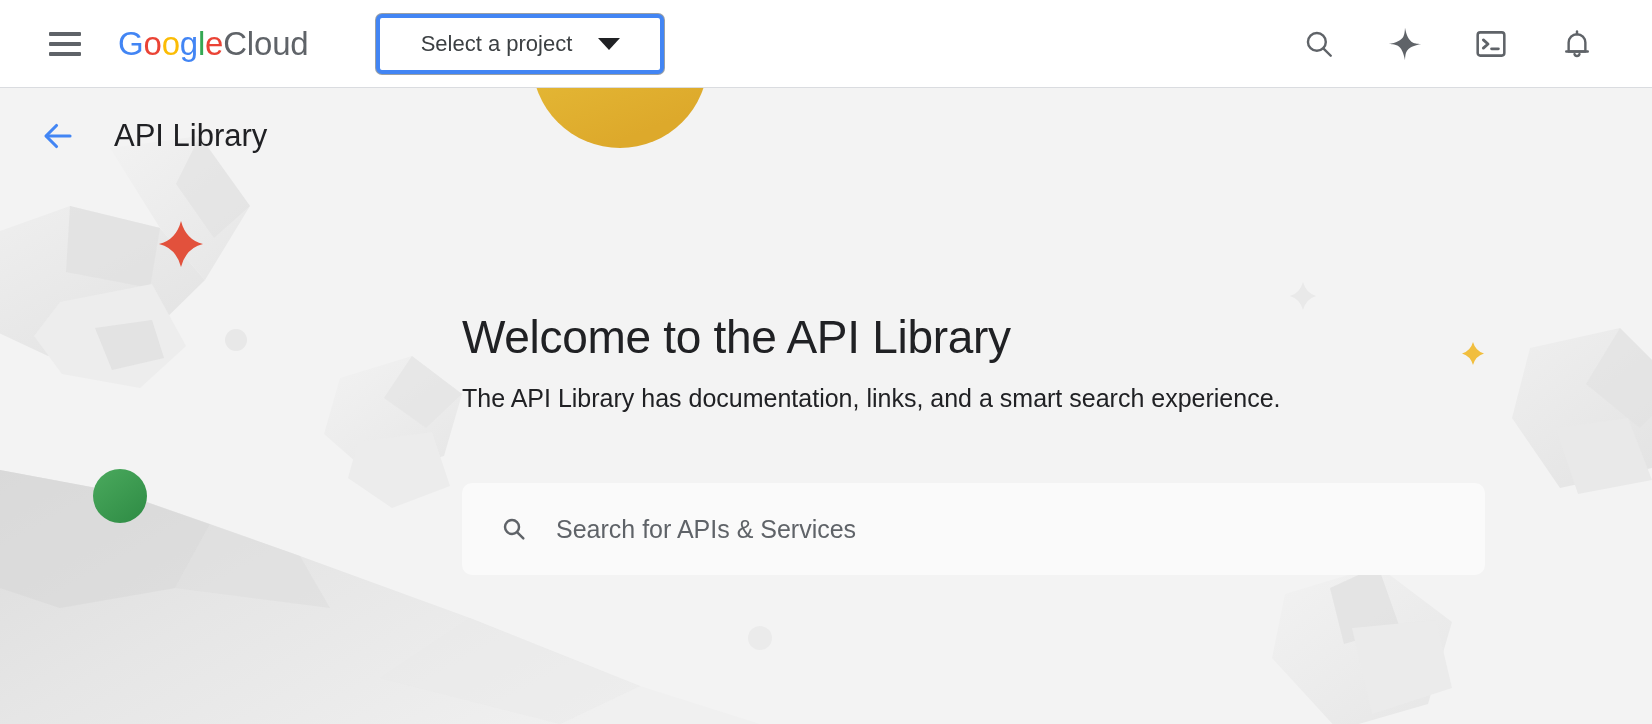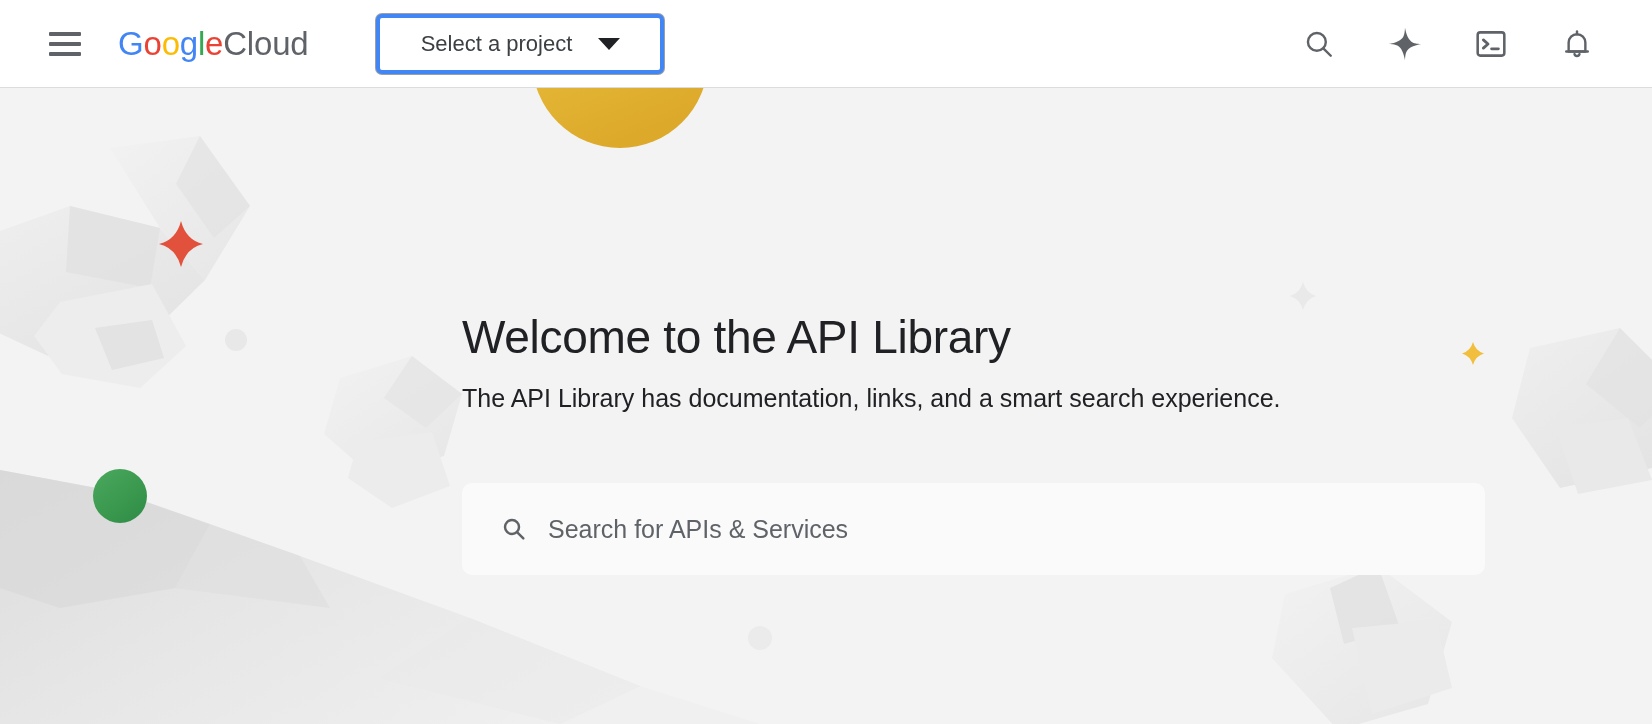--- a/index.html
+++ b/index.html
@@ -203,21 +203,21 @@
     left: 462px;
     top: 395px;
     width: 1023px;
     height: 92px;
     background: #fafafa;
     border: none;
     border-radius: 10px;
     display: flex;
     align-items: center;
     padding-left: 38px;
-    gap: 20px;
+    gap: 28px;
     cursor: text;
     z-index: 16;
   }
   .search-wrap .s-icon { color: #5f6368; display: flex; }
   .search-input {
     flex: 1 1 auto;
     height: 100%;
     border: none;
     outline: none;
     background: transparent;
@@ -359,20 +359,29 @@
 
       <path d="M1473,254 q2.5,9 11,11.5 q-8.5,2.5 -11,11.5 q-2.5,-9 -11,-11.5 q8.5,-2.5 11,-11.5 Z" fill="#F1BE3E"></path>
 
       <path d="M181,133 q5,19 22,23 q-17,4 -22,23 q-5,-19 -22,-23 q17,-4 22,-23 Z" fill="#E2513C"></path>
 
       <circle cx="620" cy="-28" r="88" fill="url(#yellowGrad)"></circle>
 
       <circle cx="120" cy="408" r="27" fill="url(#greenGrad)"></circle>
     </svg>
 
+    <div class="page-head">
+      <button class="back-arrow" title="Back">
+        <svg width="36" height="36" viewBox="0 0 24 24" fill="none" stroke="currentColor" stroke-width="2.1" stroke-linecap="round" stroke-linejoin="round">
+          <line x1="20" y1="12" x2="4.5" y2="12"></line>
+          <polyline points="11,5 4,12 11,19"></polyline>
+        </svg>
+      </button>
+      <h1 class="page-title">API Library</h1>
+    </div>
 
     <div class="hero">
       <div class="hero-title">Welcome to the API Library</div>
       <div class="hero-sub">The API Library has documentation, links, and a smart search experience.</div>
     </div>
 
     <div class="search-wrap">
       <span class="s-icon">
         <svg width="28" height="28" viewBox="0 0 24 24" fill="none" stroke="currentColor" stroke-width="2.1" stroke-linecap="round">
           <circle cx="10.3" cy="10.3" r="6"></circle>

